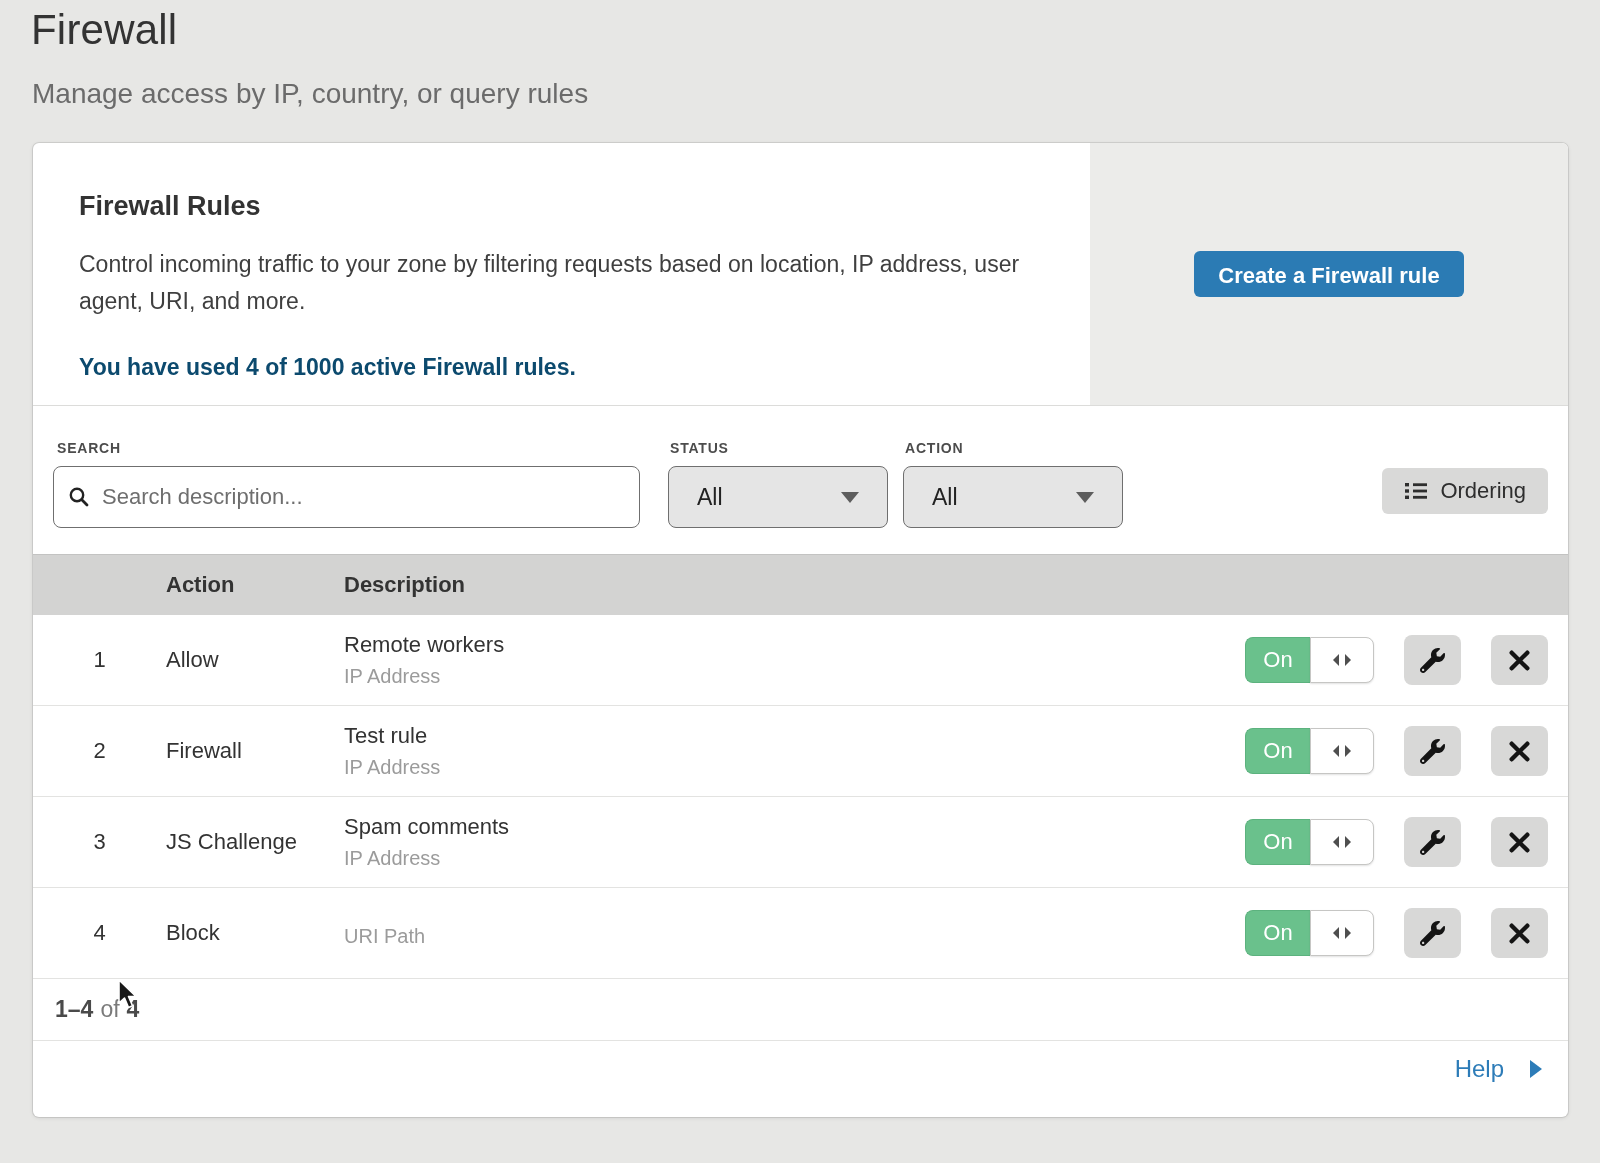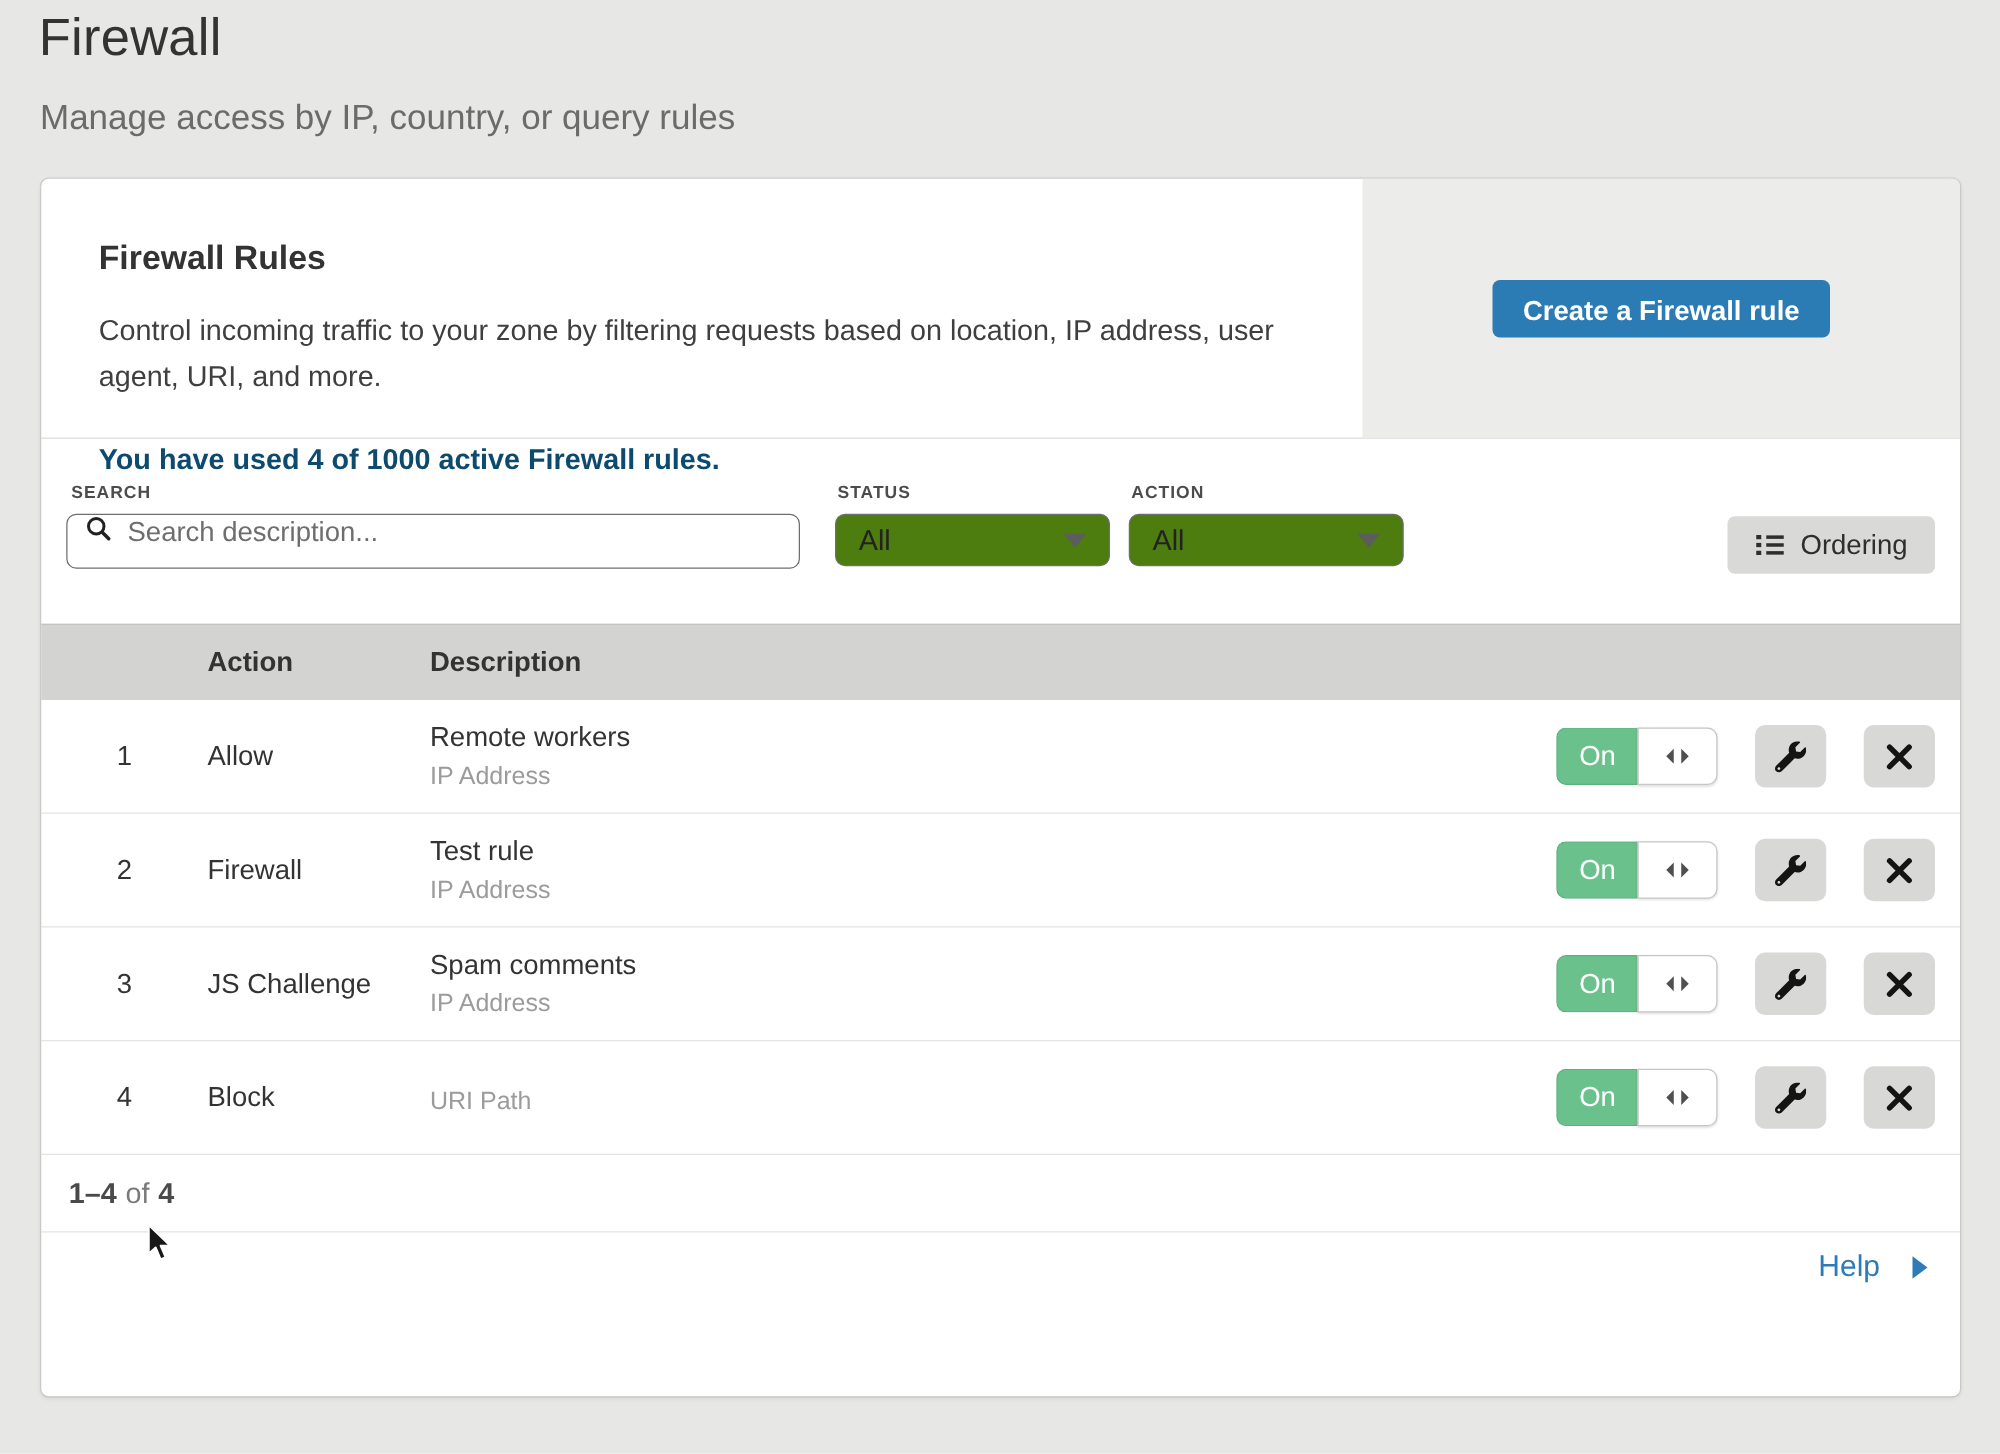--- a/index.html
+++ b/index.html
@@ -21,21 +21,21 @@
   
   .card {
     position:absolute; left:33px; top:143px;
     width:1535px; height:974px;
     background:#ffffff;
     border-radius:6px;
     box-shadow:0 0 0 1px rgba(0,0,0,0.09), 0 1px 4px rgba(0,0,0,0.10);
   }
 
   
-  .card-top { position:relative; height:208px; border-bottom:1px solid #dcdcda; }
+  .card-top { position:relative; height:263px; border-bottom:1px solid #dcdcda; }
   .card-top-left { padding:48px 0 0 46px; width:1010px; }
   .rules-heading { font-size:27px; font-weight:700; color:#333; margin:0 0 24px 0; }
   .rules-desc { font-size:23px; line-height:37px; color:#3f3f3f; width:950px; margin:0 0 34px 0; }
   .rules-usage { font-size:23px; font-weight:700; color:#0c4a6e; margin:0; }
   .card-top-panel {
     position:absolute; top:0; right:0; bottom:0; width:478px;
     background:#ececea; border-radius:0 6px 0 0;
     display:flex; align-items:center; justify-content:center;
   }
   .create-btn {
@@ -48,35 +48,35 @@
   
   .filter-bar { position:relative; height:148px; }
   .filter-label {
     position:absolute; font-size:14px; font-weight:700; color:#4c4c4c;
     letter-spacing:0.8px;
   }
   .search-label { left:24px; top:34px; }
   .status-label { left:637px; top:34px; }
   .action-label { left:872px; top:34px; }
   .search-box {
-    position:absolute; left:20px; top:60px; width:587px; height:44px;
+    position:absolute; left:20px; top:60px; width:587px; height:62px;
     border:1.5px solid #6f6f6f; border-radius:8px; background:#fff;
-    display:flex; align-items:flex-start; padding:0 14px;
+    display:flex; align-items:center; padding:0 14px;
   }
   .search-box svg { flex:0 0 auto; margin-right:10px; }
   .search-input {
     border:none; outline:none; flex:1; font-family:inherit;
     font-size:22px; color:#333; background:transparent;
   }
   .search-input::placeholder { color:#6e6e6e; }
   .select-box {
-    position:absolute; top:60px; height:42px;
-    border:1.5px solid #6f6f6f; border-radius:8px; background:#4d7c0f;
+    position:absolute; top:60px; height:62px;
+    border:1.5px solid #6f6f6f; border-radius:8px; background:#e5e5e5;
     display:flex; align-items:center; justify-content:space-between;
-    padding:0 18px; font-size:23px; color:#222; cursor:pointer;
+    padding:0 28px; font-size:23px; color:#222; cursor:pointer;
   }
   .status-select { left:635px; width:220px; }
   .action-select { left:870px; width:220px; }
   .caret-down {
     width:0; height:0;
     border-left:9px solid transparent; border-right:9px solid transparent;
     border-top:11px solid #5d5d5d;
   }
   .ordering-btn {
     position:absolute; right:20px; top:62px; height:46px;

